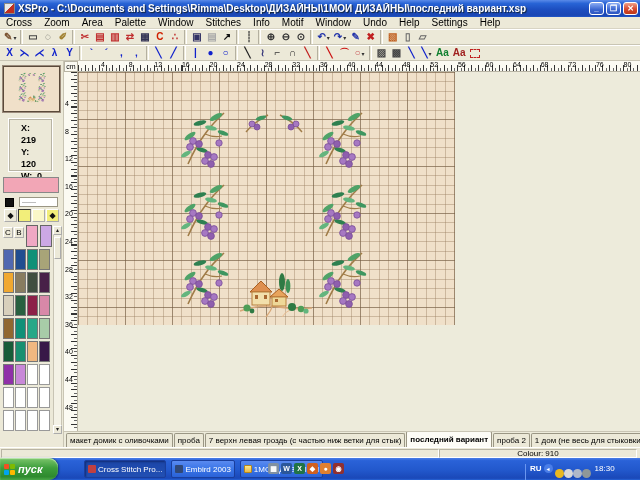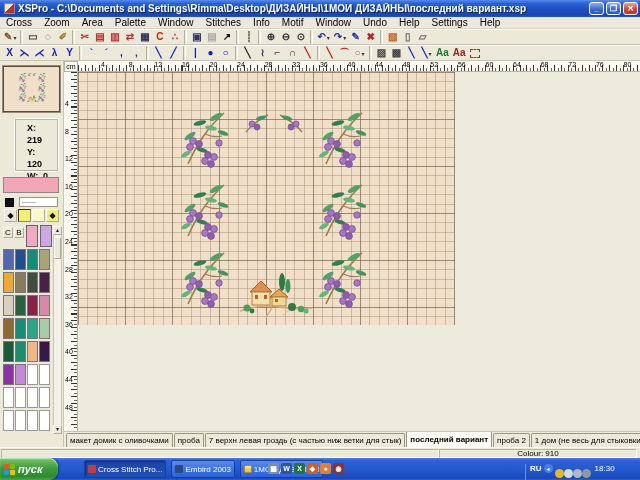--- a/index.html
+++ b/index.html
@@ -40,21 +40,21 @@
     margin:0 2px;}
   .dashedbox{width:10px;height:9px;border:1px dashed #C02020;display:inline-block;}
 
   
   .workspace{position:absolute;left:64px;top:61px;width:576px;height:370px;background:#EDEBDB;}
   .leftpanel{position:absolute;left:0;top:61px;width:64px;height:386px;background:#ECE9D8;
     border-right:1px solid #C9C5B4;}
 
   .preview{position:absolute;left:3px;top:5px;width:57px;height:46px;background:#F0E0C9;
     border:1px solid #5a4a3a;box-shadow:0 0 0 1px #9a8a7a;}
-  .coordbox{position:absolute;left:14px;top:57px;width:45px;height:54px;background:#ECE9D8;
+  .coordbox{position:absolute;left:8px;top:57px;width:45px;height:54px;background:#ECE9D8;
     border:1px solid #fff;box-shadow:inset 0 0 0 1px #b8b4a4;padding:3px 0 0 12px;}
   .crow{font-size:9px;line-height:12px;font-weight:bold;color:#000;}
   .crow .cl{display:inline-block;width:16px;}
 
   .curcolor{position:absolute;left:3px;top:116px;width:56px;height:16px;
     border:1px solid #888;}
   .blackswatch{position:absolute;left:5px;top:137px;width:9px;height:9px;background:#111;
     border:1px solid #000;}
   .minifield{position:absolute;left:19px;top:136px;width:39px;height:10px;background:#fff;
     border:1px solid #9a9684;font-size:6px;line-height:8px;color:#555;padding-left:2px;

